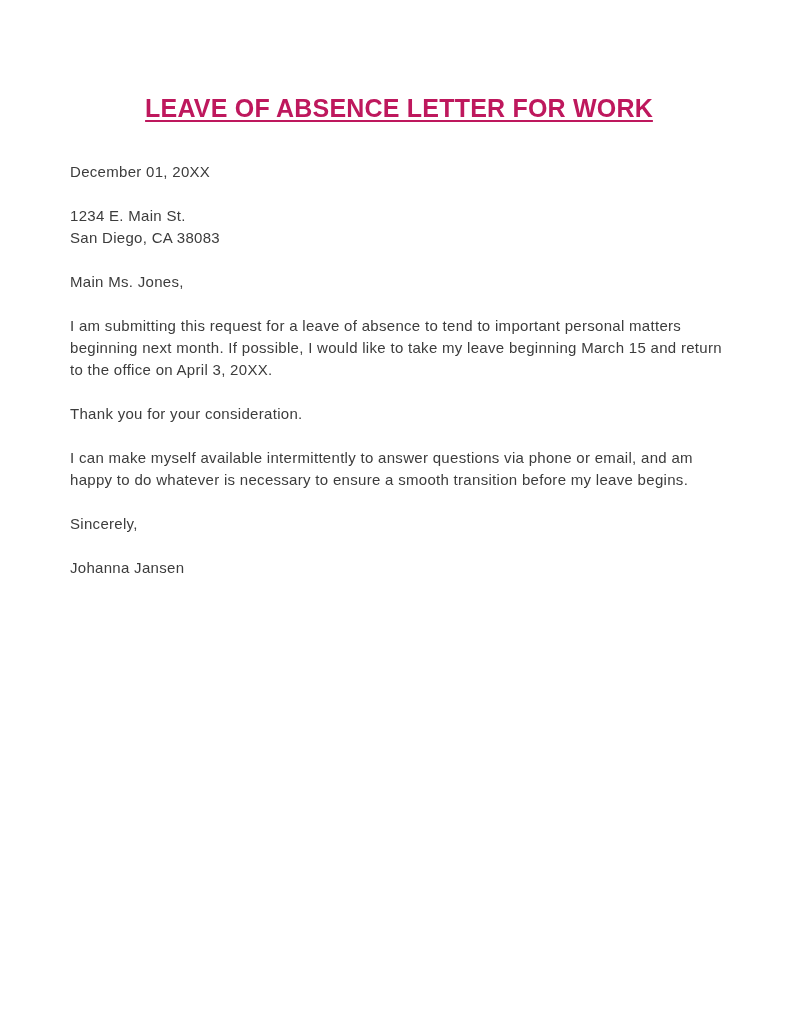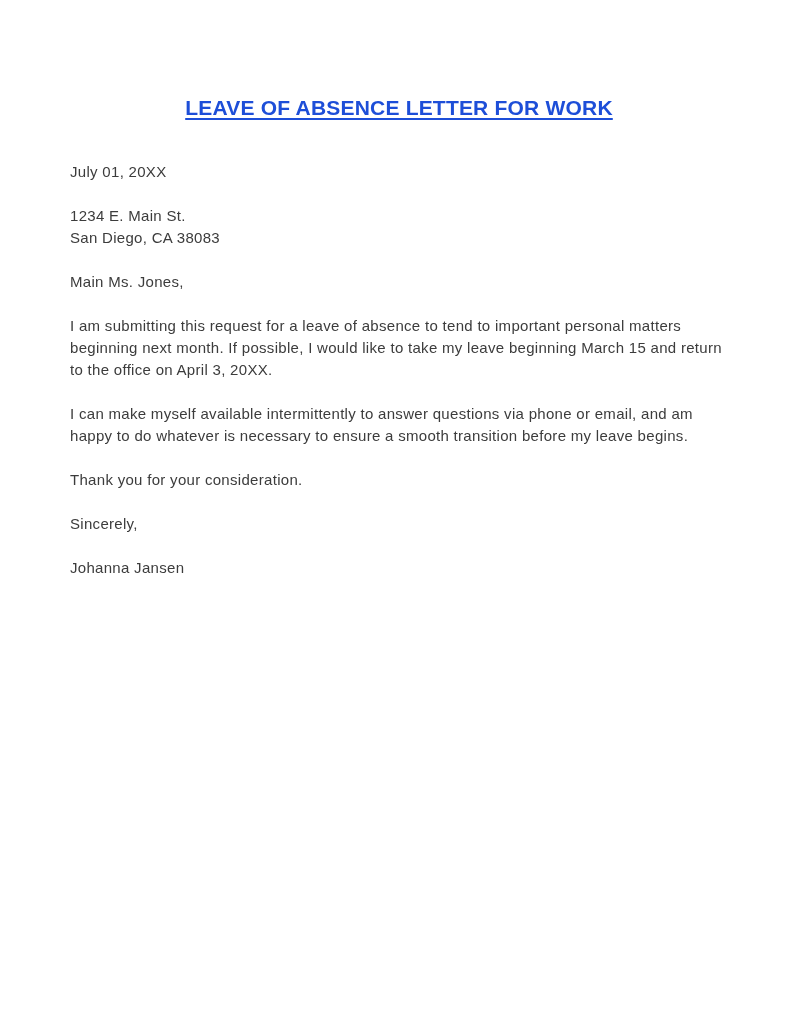--- a/index.html
+++ b/index.html
@@ -17,23 +17,23 @@
     font-family: "Liberation Sans", "DejaVu Sans", sans-serif;
     color: #3c3c3c;
     font-size: 15px;
     line-height: 22px;
     letter-spacing: 0.3px;
     overflow: hidden;
   }
   .letter-title {
     text-align: center;
     font-weight: bold;
-    font-size: 21px;
+    font-size: 25px;
     line-height: 24px;
-    color: #1d4ed8;
+    color: #be185d;
     letter-spacing: 0.2px;
     text-decoration: underline;
     text-underline-offset: 3px;
     text-decoration-thickness: 2px;
     margin: 0 0 41px 0;
   }
   .block {
     margin: 0 0 22px 0;
   }
   .line {
@@ -43,32 +43,32 @@
     margin-top: 2px;
   }
 </style>
 </head>
 <body>
 
 <div class="page">
 
   <h1 class="letter-title">LEAVE OF ABSENCE LETTER FOR WORK</h1>
 
-  <div class="block">July 01, 20XX</div>
+  <div class="block">December 01, 20XX</div>
 
   <div class="block">
     <span class="line">1234 E. Main St.</span>
     <span class="line">San Diego, CA 38083</span>
   </div>
 
   <div class="block">Main Ms. Jones,</div>
 
   <p class="block">I am submitting this request for a leave of absence to tend to important personal matters beginning next month. If possible, I would like to take my leave beginning March 15 and return to the office on April 3, 20XX.</p>
 
+  <p class="block">Thank you for your consideration.</p>
+
   <p class="block">I can make myself available intermittently to answer questions via phone or email, and am happy to do whatever is necessary to ensure a smooth transition before my leave begins.</p>
-
-  <p class="block">Thank you for your consideration.</p>
 
   <div class="block">Sincerely,</div>
 
   <div class="block">Johanna Jansen</div>
 
 </div>
 
 </body></html>

